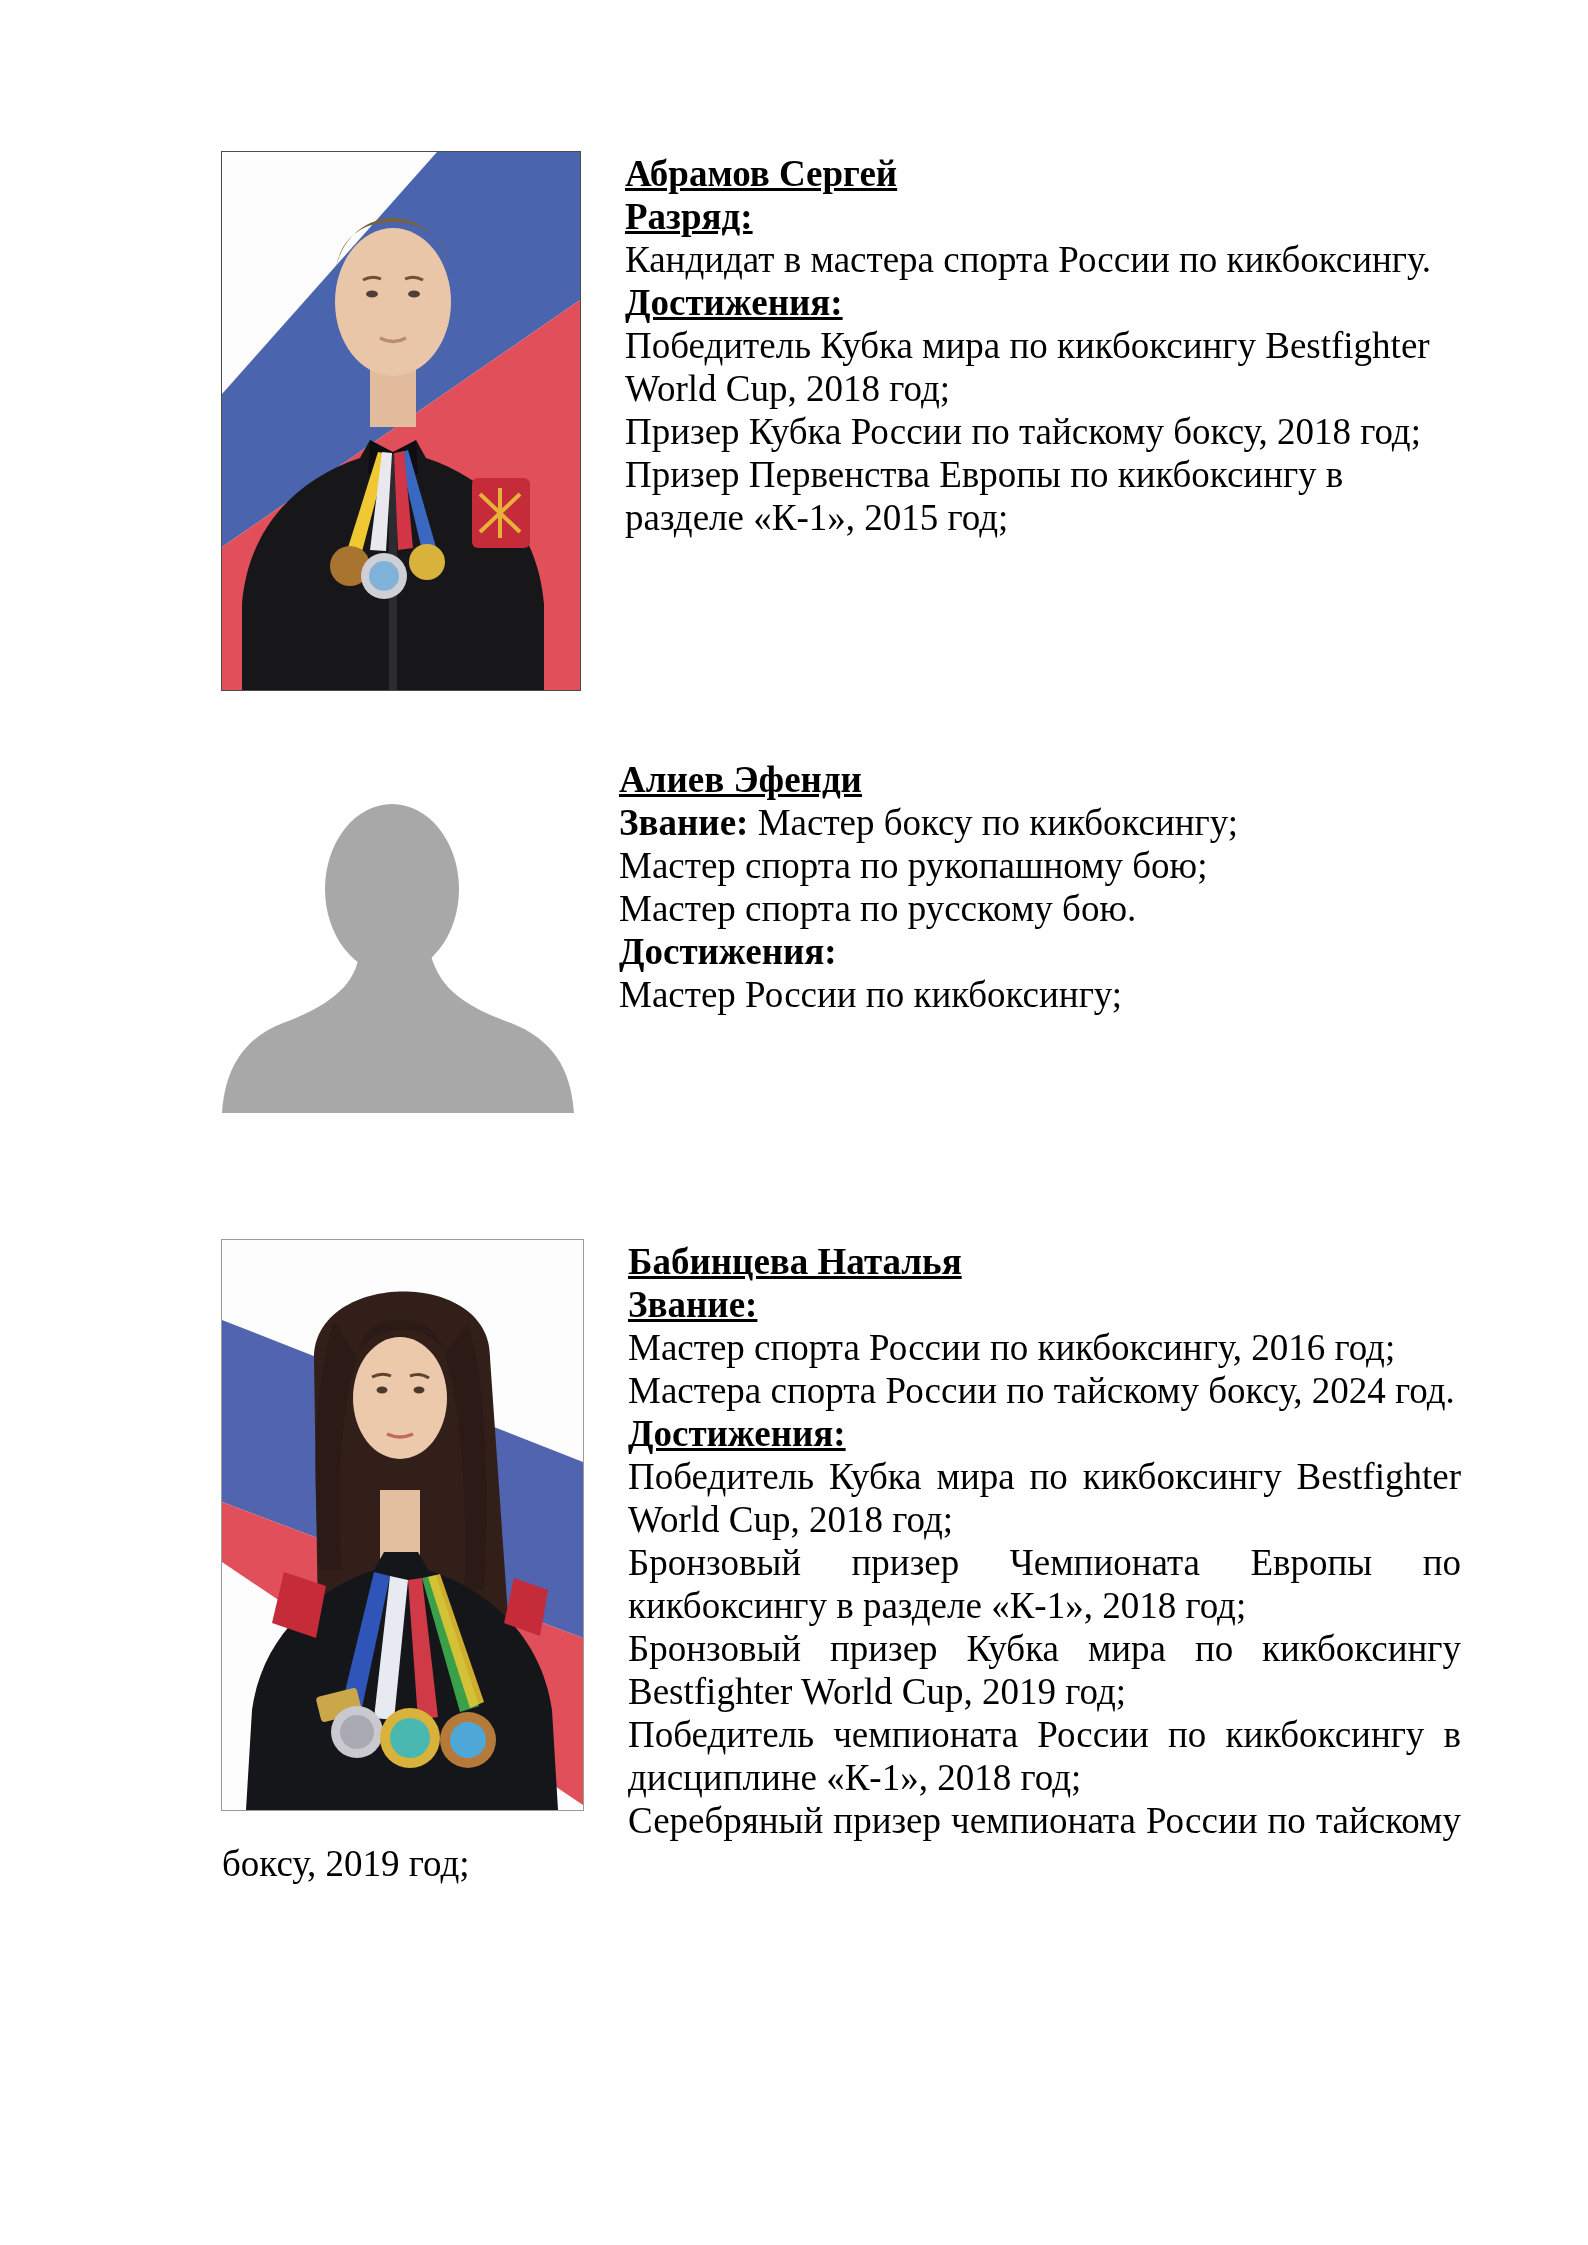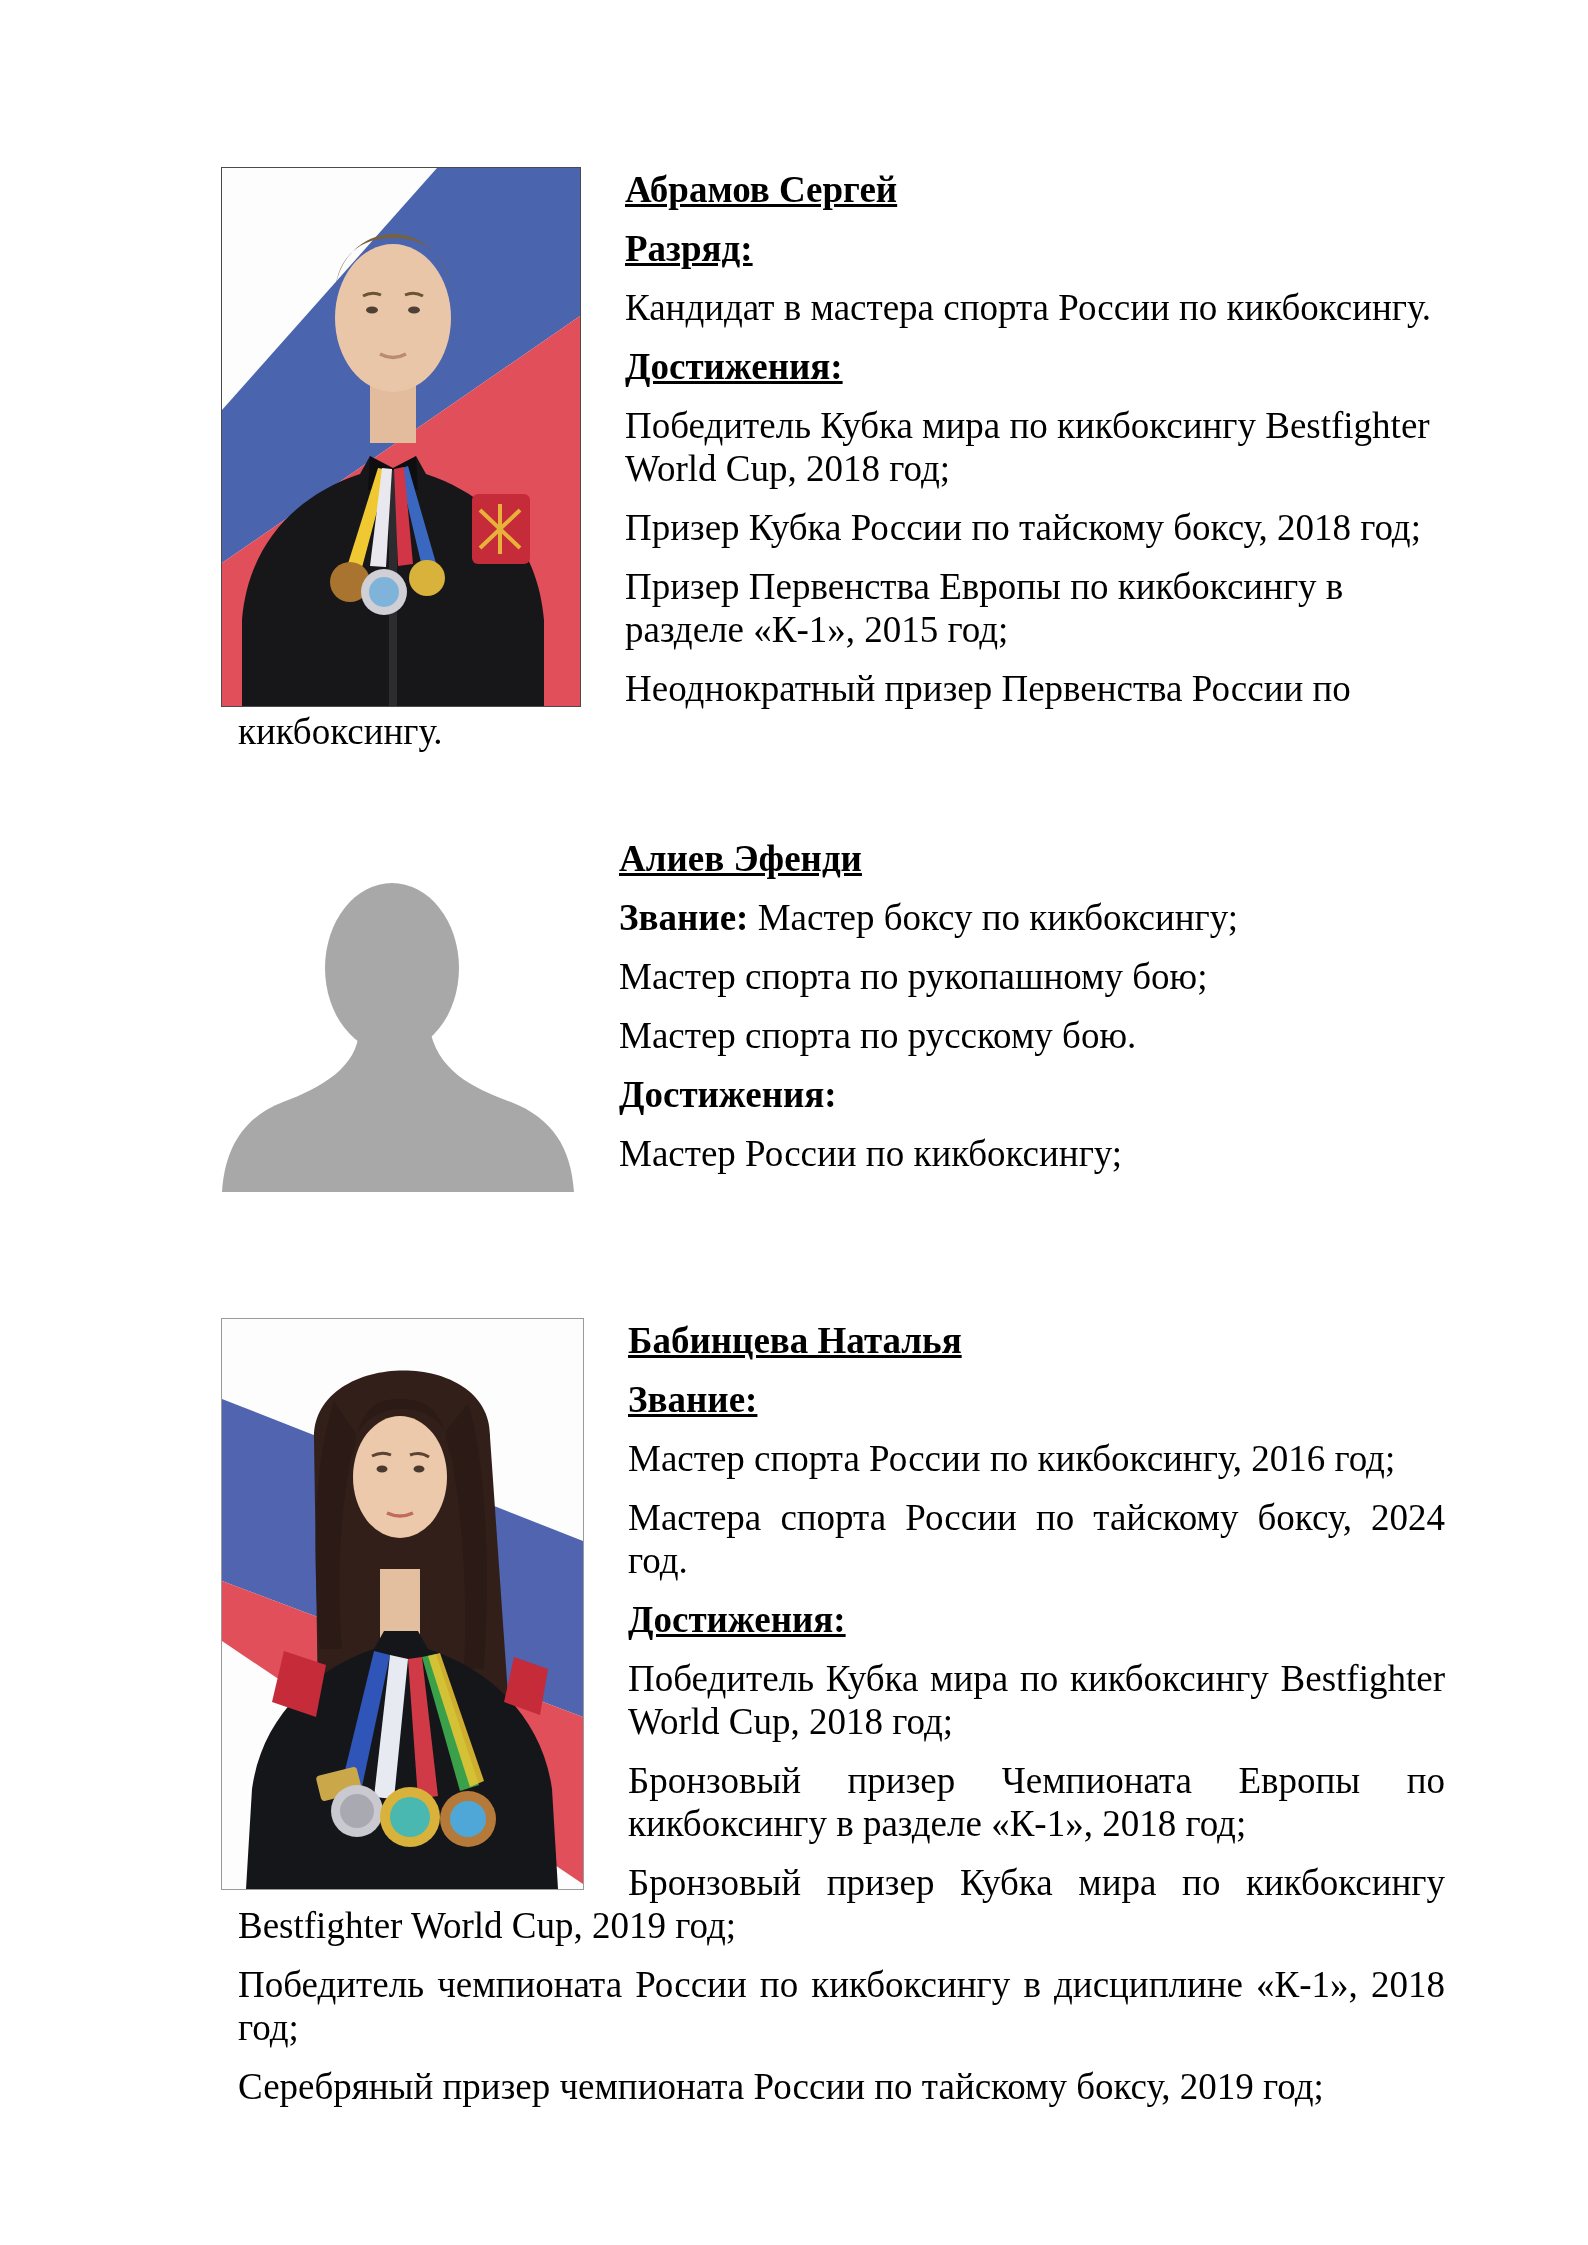--- a/index.html
+++ b/index.html
@@ -15,21 +15,21 @@
   }
   .profile { margin-left: 222px; margin-right: 127px; }
   .profile::after { content: ""; display: block; clear: both; }
   .profile .photo { float: left; margin-right: 45px; }
   .photo.p1 { width: 358px; height: 538px; outline: 1px solid #4b4b4b; }
   .photo.p2 { width: 352px; height: 355px; }
   .photo.p3 { width: 361px; height: 570px; outline: 1px solid #9a9a9a; }
   .photo svg { display: block; width: 100%; height: 100%; }
   .gap-2 { margin-top: 68px; }
   .gap-3 { margin-top: 127px; font-family: Liberation Serif, serif; }
-  p.ln { margin: 16px; padding: 0; }
+  p.ln { margin: 0; padding: 0; }
   .just p.ln { text-align: justify; }
   .b { font-weight: bold; }
   .u { text-decoration: underline; }
 </style>
 </head>
 <body>
 
 <div>
 
   <section class="profile">
@@ -71,21 +71,20 @@
       </svg>
     </div>
     <div class="text">
       <p class="ln"><span class="b u">Абрамов Сергей</span></p>
       <p class="ln"><span class="b u">Разряд:</span></p>
       <p class="ln">Кандидат в мастера спорта России по кикбоксингу.</p>
       <p class="ln"><span class="b u">Достижения:</span></p>
       <p class="ln">Победитель Кубка мира по кикбоксингу Bestfighter World Cup, 2018 год;</p>
       <p class="ln">Призер Кубка России по тайскому боксу, 2018 год;</p>
       <p class="ln">Призер Первенства Европы по кикбоксингу в разделе «К-1», 2015 год;</p>
-      <p class="ln">Неоднократный призер Первенства России по кикбоксингу.</p>
     </div>
   </section>
 
   <section class="profile gap-2">
     <div class="photo p2" aria-label="gray person silhouette placeholder, no photo">
       <svg viewBox="0 0 352 355" preserveAspectRatio="none">
         <ellipse cx="170" cy="131" rx="67" ry="85" fill="#a8a8a8"></ellipse>
         <path d="M137,193 C136,230 99,251 61,265 C20,281 3,312 0,355 L352,355 C349,310 330,281 289,265 C251,251 214,234 207,188 C196,203 156,207 137,193 Z" fill="#a8a8a8"></path>
       </svg>
     </div>

